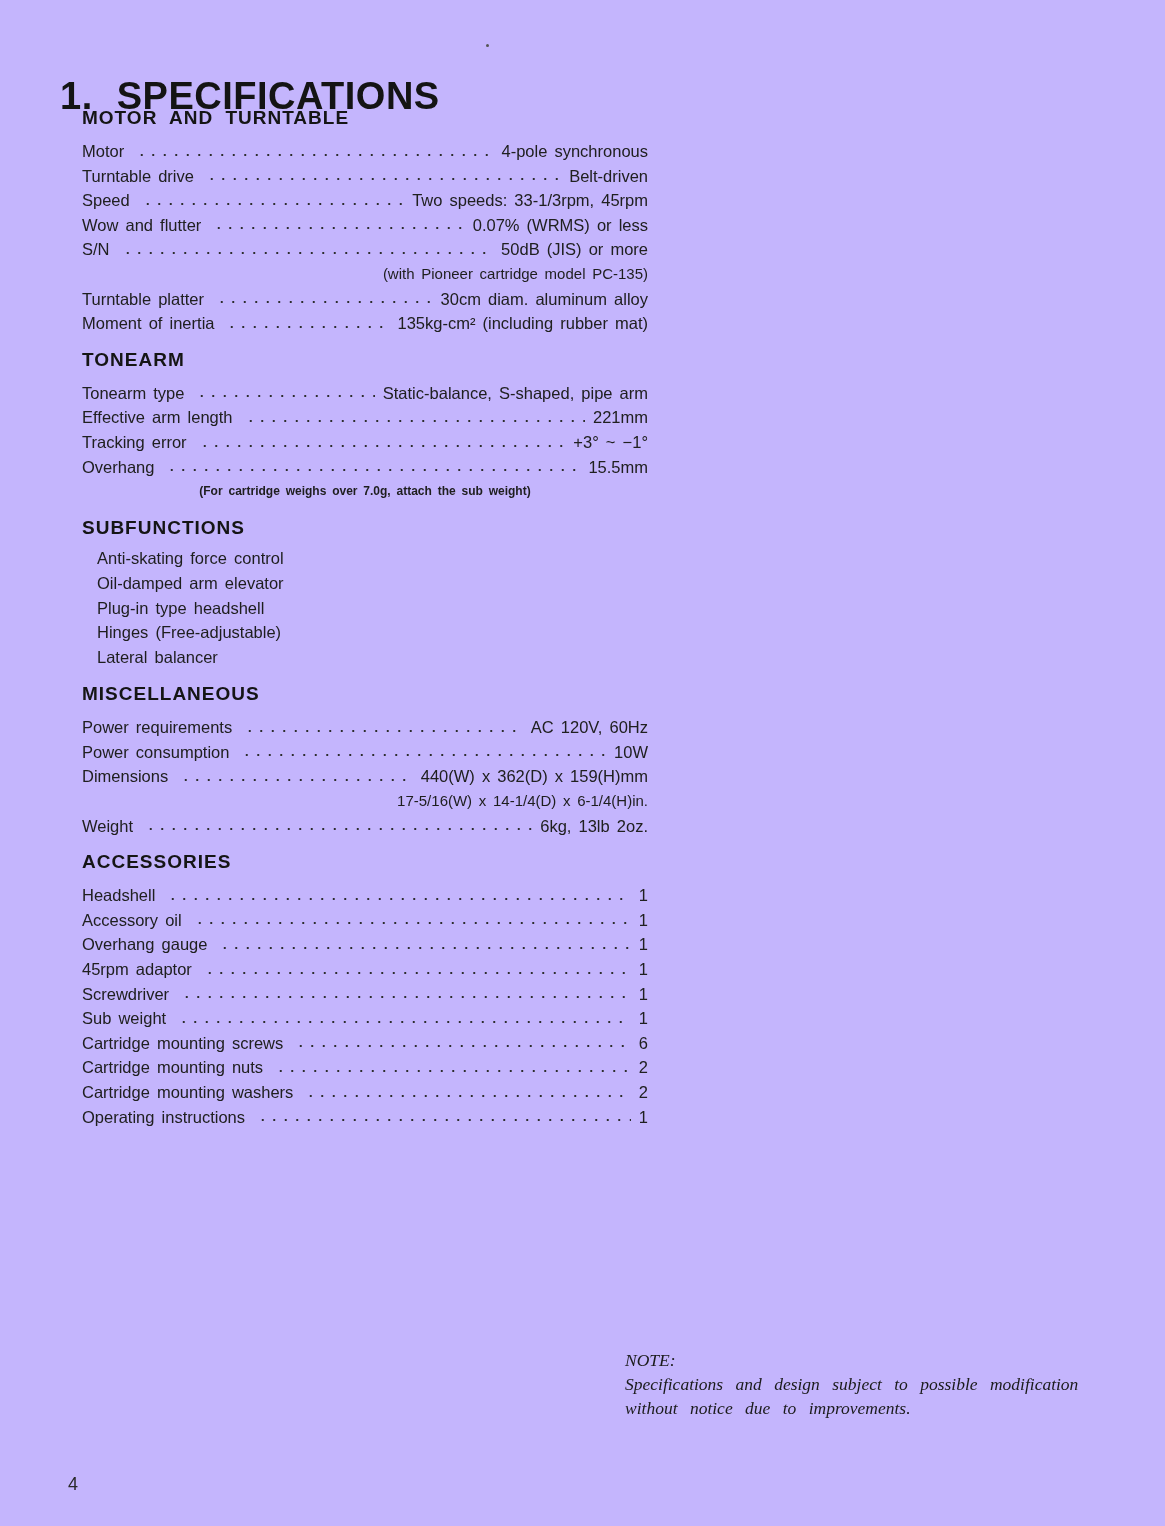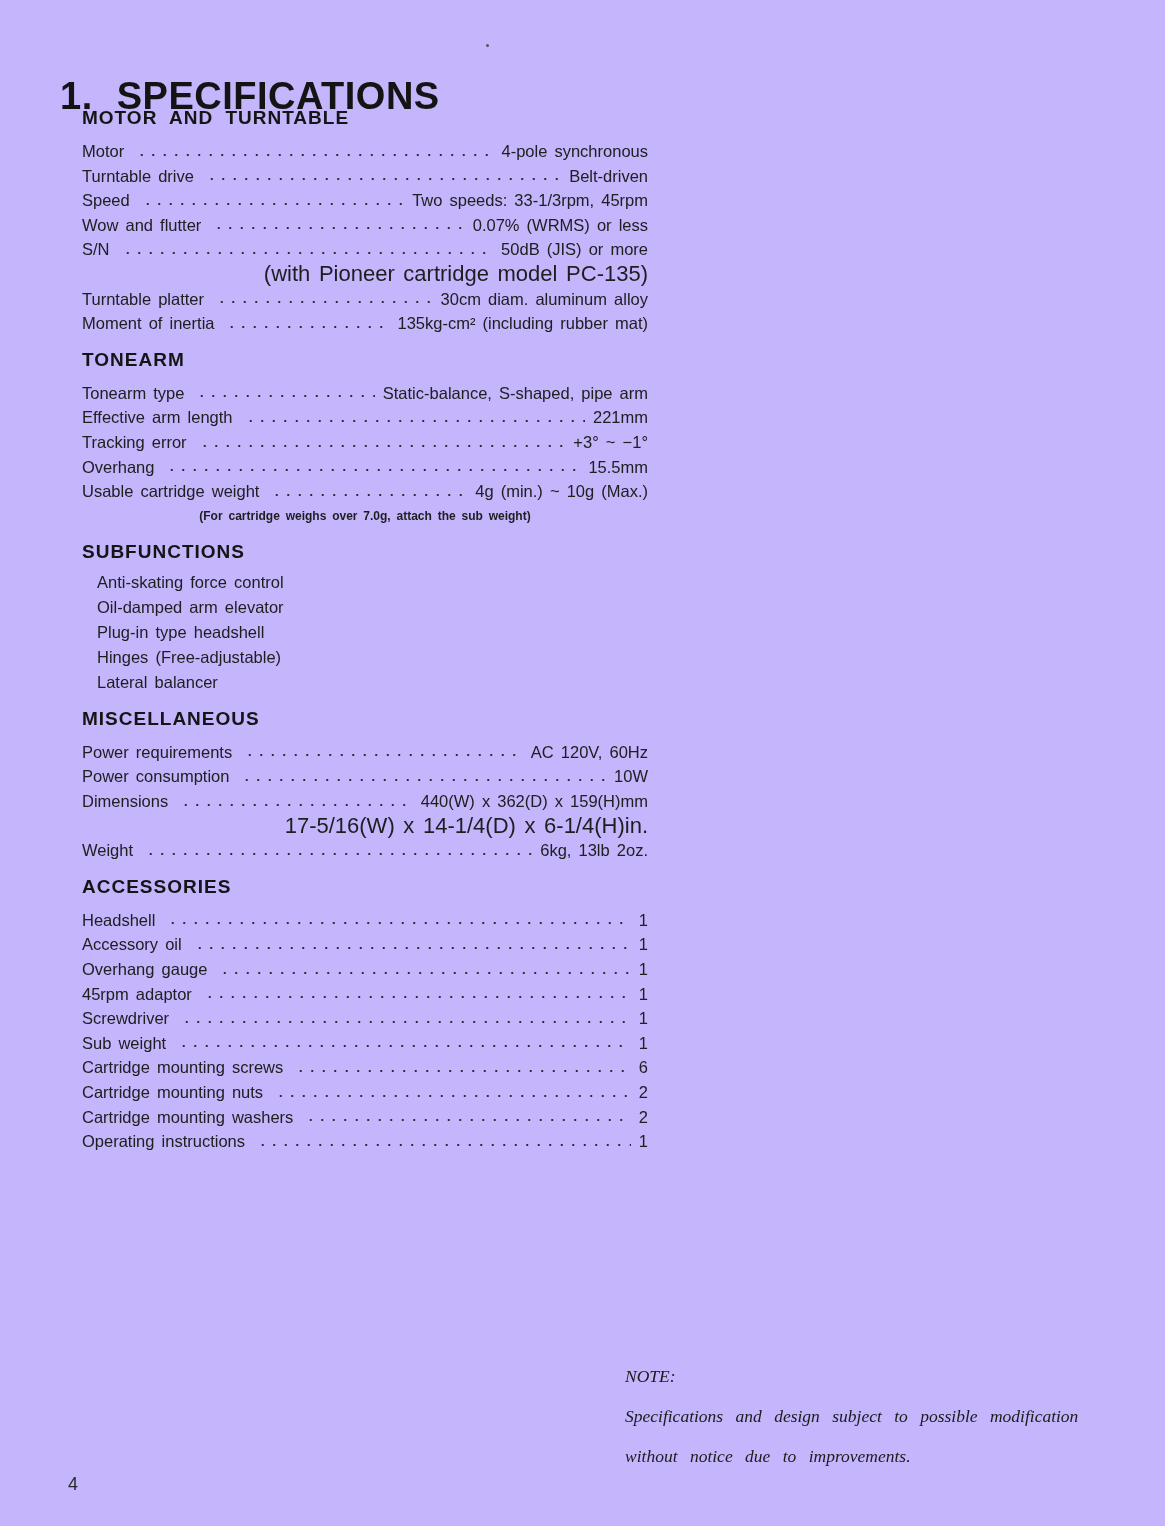--- a/index.html
+++ b/index.html
@@ -66,21 +66,21 @@
     flex: 1 1 auto;
     align-self: stretch;
     margin: 0 8px 0 10px;
     min-width: 14px;
     background-image: radial-gradient(circle, #2c2c2c 1.35px, rgba(0,0,0,0) 1.45px);
     background-size: 11.5px 6px;
     background-repeat: repeat-x;
     background-position: 2px calc(100% - 6px);
   }
   .cont-row {
-    font-size: 22px;
+    font-size: 15px;
     line-height: 24.6px;
     word-spacing: 2.5px;
     text-align: right;
   }
   .plain-row {
     font-size: 12px;
     line-height: 24.6px;
     word-spacing: 2.5px;
     text-align: center;
     font-weight: bold;
@@ -95,21 +95,21 @@
     position: absolute;
     left: 625px;
     top: 1348px;
     width: 505px;
     font-family: "Liberation Serif", serif;
     font-style: italic;
     font-size: 17.5px;
     line-height: 24px;
     color: #1b1b1b;
   }
-  .note-line { word-spacing: 8px; margin-top: 16px; }
+  .note-line { word-spacing: 8px; }
   .page-number {
     position: absolute;
     left: 68px;
     top: 1474px;
     font-size: 18px;
     color: #2a2a2a;
   }
 </style>
 </head>
 <body>
@@ -175,25 +175,20 @@
         </div>
         <div class="spec-row" data-name="spec-row">
           <span class="spec-label" data-name="spec-label">Tracking error</span>
           <span class="dot-leader" data-name="dot-leader"></span>
           <span class="spec-value" data-name="spec-value">+3° ~ −1°</span>
         </div>
         <div class="spec-row" data-name="spec-row">
           <span class="spec-label" data-name="spec-label">Overhang</span>
           <span class="dot-leader" data-name="dot-leader"></span>
           <span class="spec-value" data-name="spec-value">15.5mm</span>
-        </div>
-        <div class="spec-row" data-name="spec-row">
-          <span class="spec-label" data-name="spec-label">Usable cartridge weight</span>
-          <span class="dot-leader" data-name="dot-leader"></span>
-          <span class="spec-value" data-name="spec-value">4g (min.) ~ 10g (Max.)</span>
         </div>
         <div class="plain-row" data-name="spec-note-line">(For cartridge weighs over 7.0g, attach the sub weight)</div>
       </section>
       <section class="section" data-name="section-subfunctions">
         <h2 class="section-heading" data-name="section-heading">SUBFUNCTIONS</h2>
         <div class="item-row" data-name="subfunction-item">Anti-skating force control</div>
         <div class="item-row" data-name="subfunction-item">Oil-damped arm elevator</div>
         <div class="item-row" data-name="subfunction-item">Plug-in type headshell</div>
         <div class="item-row" data-name="subfunction-item">Hinges (Free-adjustable)</div>
         <div class="item-row" data-name="subfunction-item">Lateral balancer</div>

